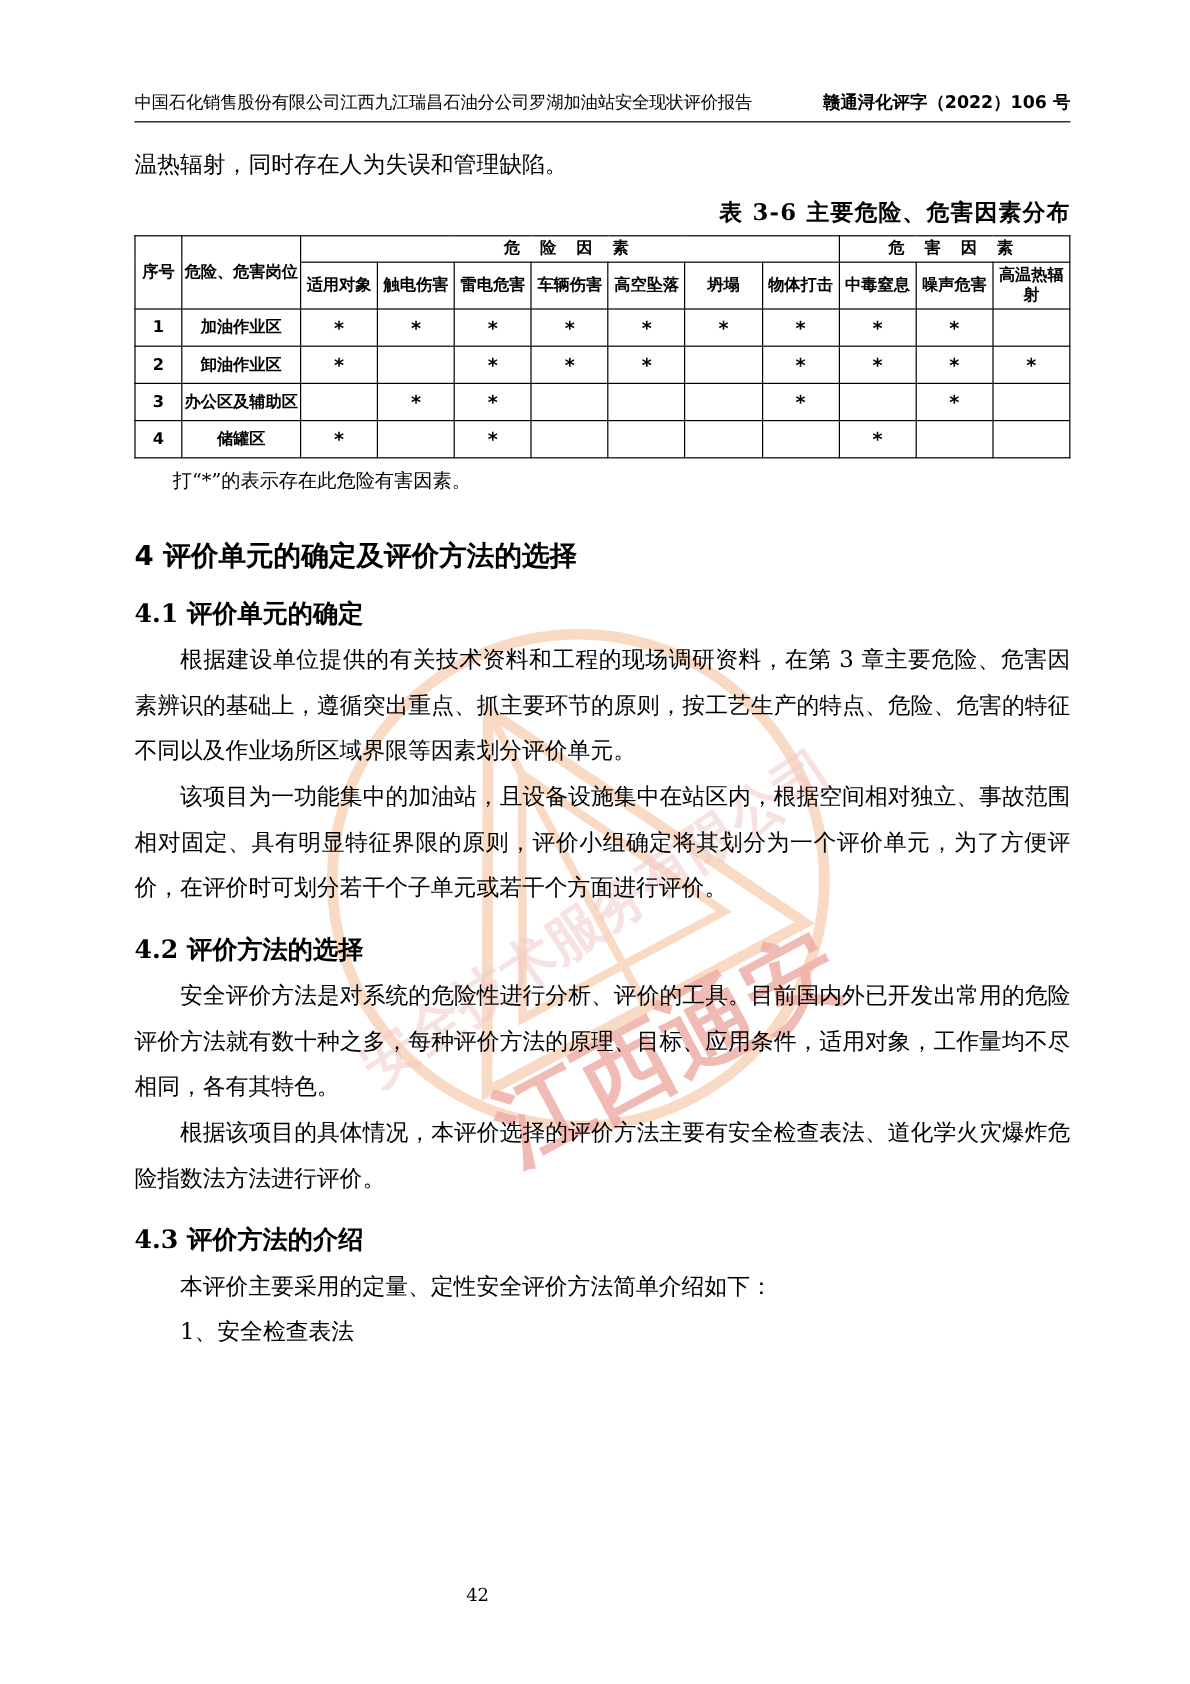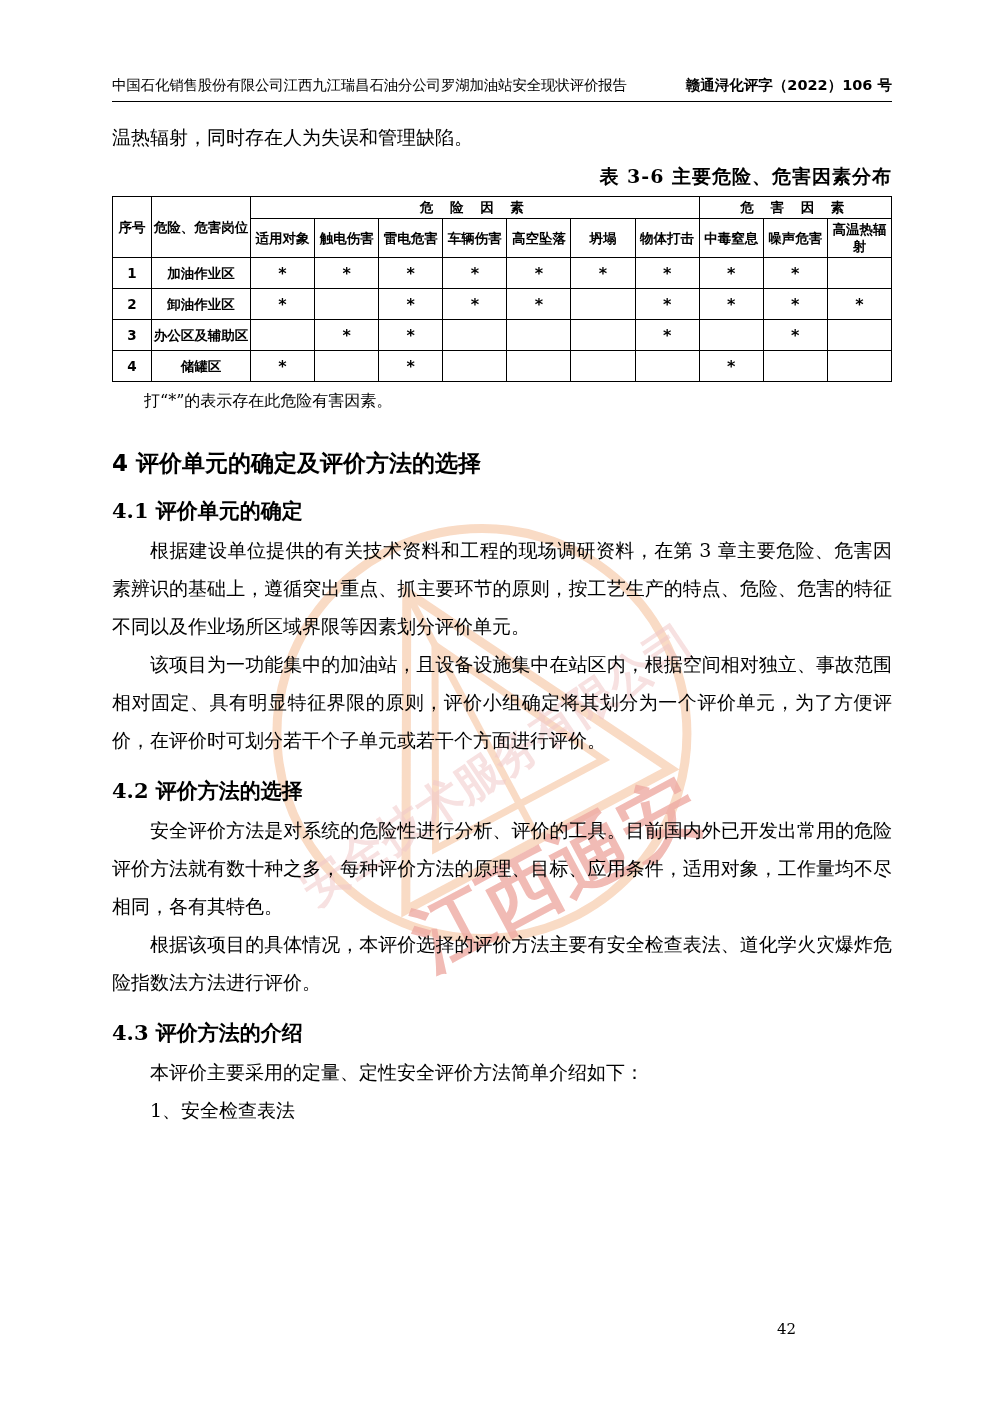--- a/index.html
+++ b/index.html
@@ -135,21 +135,21 @@
     font-weight: bold;
     margin: 18px 0 6px 0;
     font-family: "DejaVu Serif", "Liberation Serif", serif;
   }
 
   .pagenum {
     position: absolute;
     left: 0;
     top: 1320px;
     width: 796px;
-    text-align: right;
+    text-align: center;
     font-size: 15px;
     font-family: "DejaVu Serif", "Liberation Serif", serif;
   }
 </style>
 </head>
 <body>
 
 <div class="page">
 
   <div class="watermark">

